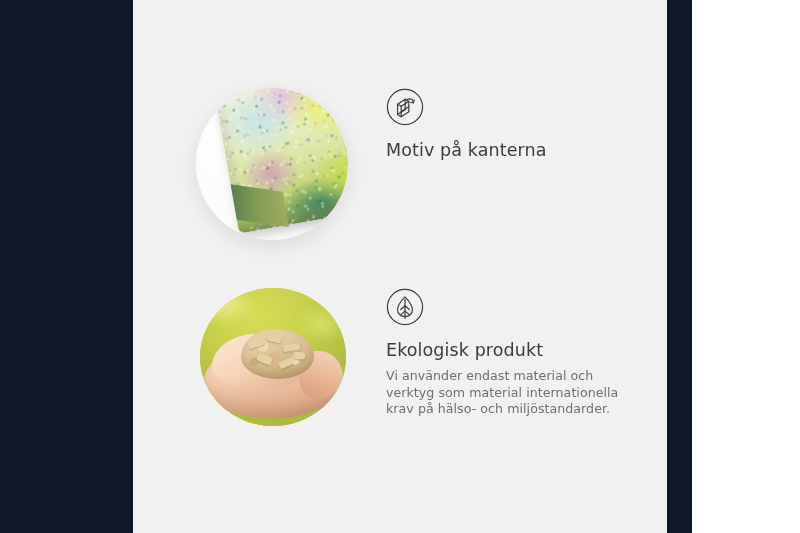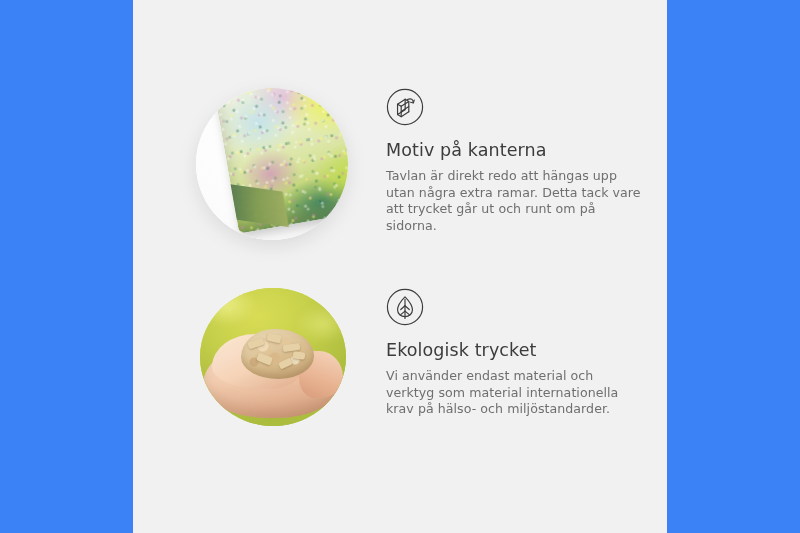--- a/index.html
+++ b/index.html
@@ -1,20 +1,20 @@
 <!DOCTYPE html>
 <html><head>
 <meta charset="utf-8">
 <style>
   html,body{margin:0;padding:0;}
   body{
     width:800px;height:533px;overflow:hidden;background:#ffffff;
     font-family:"DejaVu Sans","Liberation Sans",sans-serif;
   }
-  .stage{position:relative;width:800px;height:533px;background:#3b82f6;}
+  .stage{position:relative;width:692px;height:533px;background:#0f172a;}
 
   
   .panel{
     position:absolute;left:133px;top:0;width:534px;height:533px;
     background:#f1f1f1;
   }
 
   .feature{position:absolute;left:0;top:0;width:534px;}
   .feature-1{top:88px;}
   .feature-2{top:288px;}
@@ -148,21 +148,20 @@
             <path d="M14.6 20.4 L19.2 23.2 L19.2 36.2 L14.6 33.6"></path>
             <path d="M19.2 23.2 L28.8 17.0"></path>
             <path d="M19.2 29.6 L28.8 23.4"></path>
             <path d="M19.2 36.2 L28.8 30.0"></path>
             <path d="M24.2 14.2 L28.8 17.0 L28.8 30.0"></path>
             <path d="M27.0 14.6 C31.6 12.6 34.6 14.2 34.4 18.6"></path>
             <path d="M31.0 18.0 L34.6 18.9 L35.6 15.3"></path>
           </svg>
         </div>
         <h3 class="f-title">Motiv på kanterna</h3>
-        <p class="f-body">Tavlan är direkt redo att hängas upp utan några extra ramar. Detta tack vare att trycket går ut och runt om på sidorna.</p>
       </div>
     </div>
 
     <div class="feature feature-2">
 
       <div class="media media-2">
         <div class="meadow"></div>
         <div class="meadow-blur"></div>
         <div class="palm"></div>
         <div class="palm-2"></div>
@@ -183,19 +182,19 @@
             <circle cx="24" cy="24" r="22.2"></circle>
             <path d="M24 11.2 C30.4 17.6 33.4 23.2 33.4 27.6 C33.4 32.6 29.2 36.2 24 36.2
                      C18.8 36.2 14.6 32.6 14.6 27.6 C14.6 23.2 17.6 17.6 24 11.2 Z"></path>
             <path d="M24 14.6 L24 38.4"></path>
             <path d="M24 22.4 L18.6 27.2"></path>
             <path d="M24 22.4 L29.4 27.2"></path>
             <path d="M24 29.2 L18.6 33.6"></path>
             <path d="M24 29.2 L29.4 33.6"></path>
           </svg>
         </div>
-        <h3 class="f-title">Ekologisk trycket</h3>
+        <h3 class="f-title">Ekologisk produkt</h3>
         <p class="f-body">Vi använder endast material och verktyg som material internationella krav på hälso- och miljöstandarder.</p>
       </div>
     </div>
 
   </div>
 </div>
 
 </body></html>

